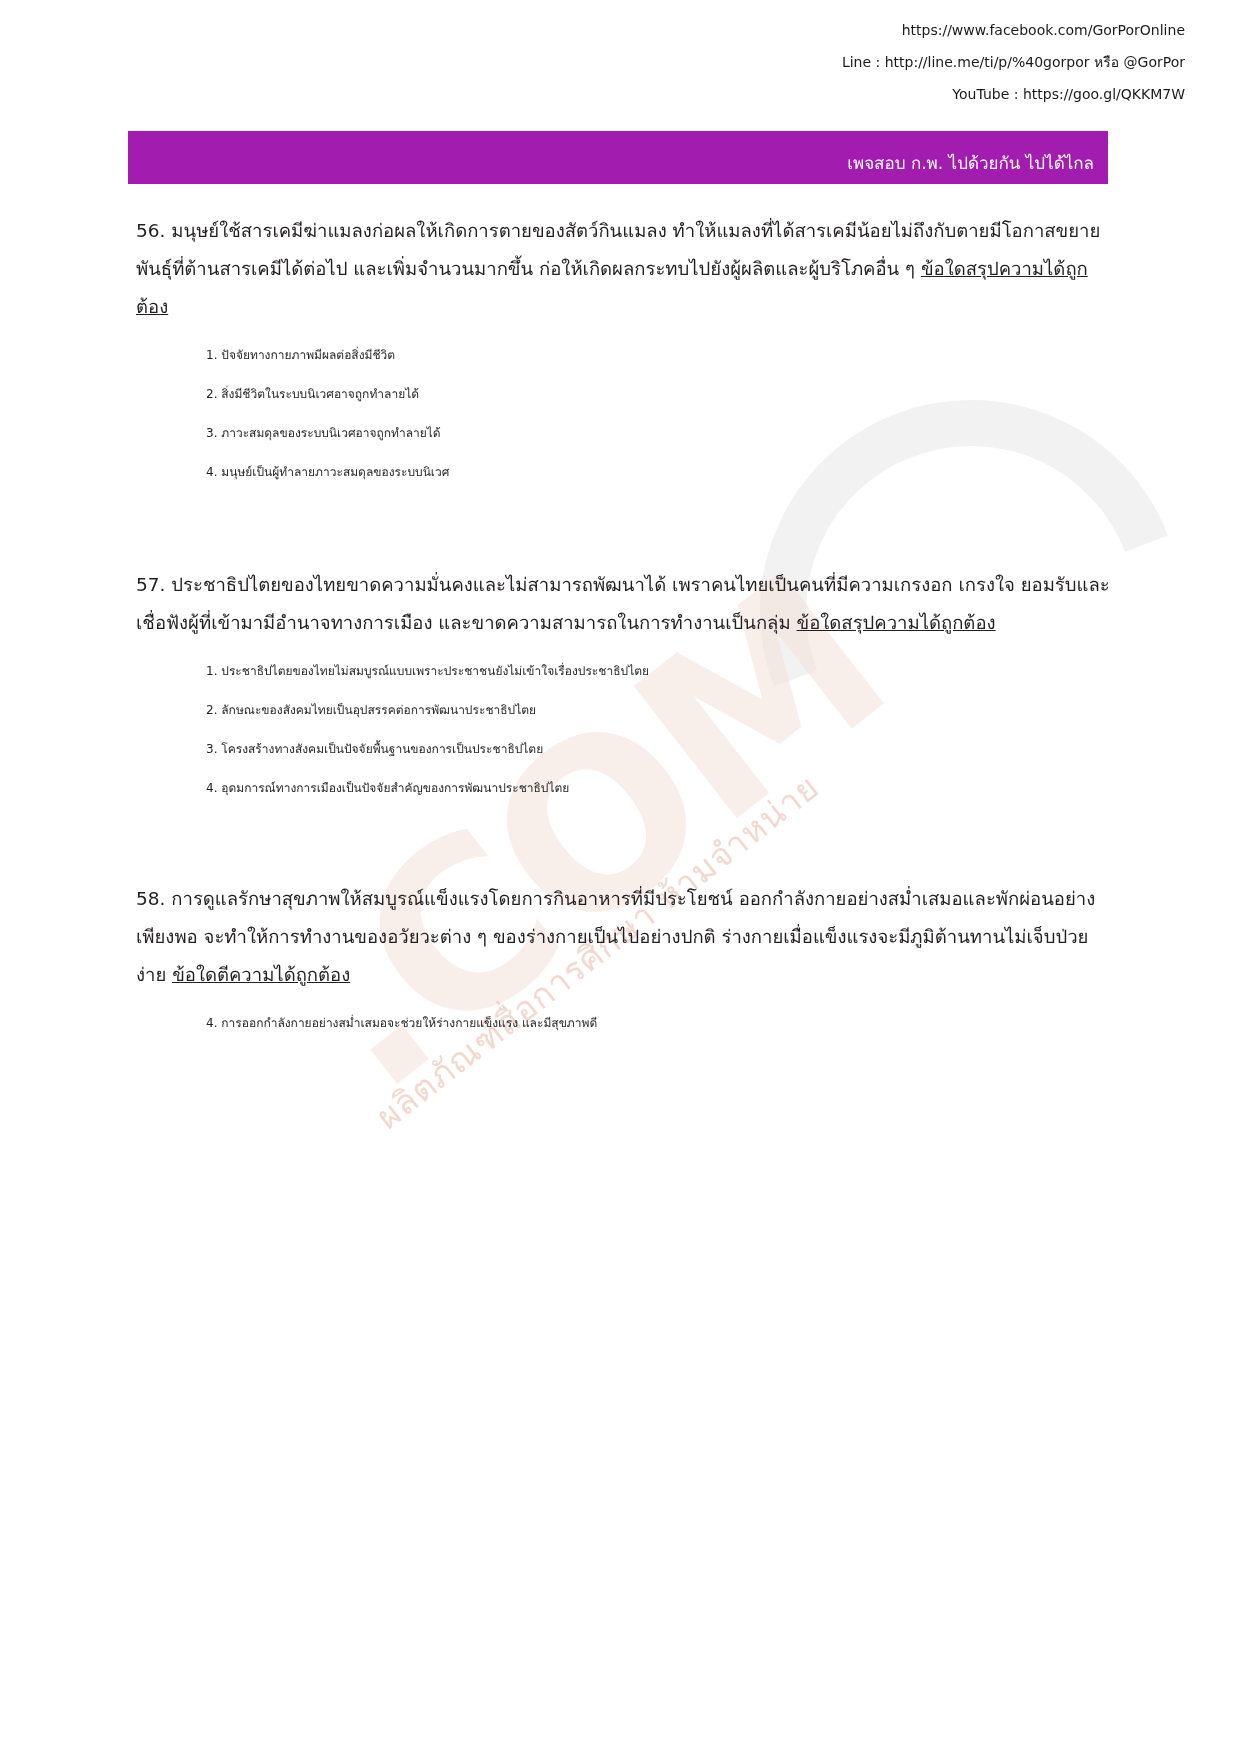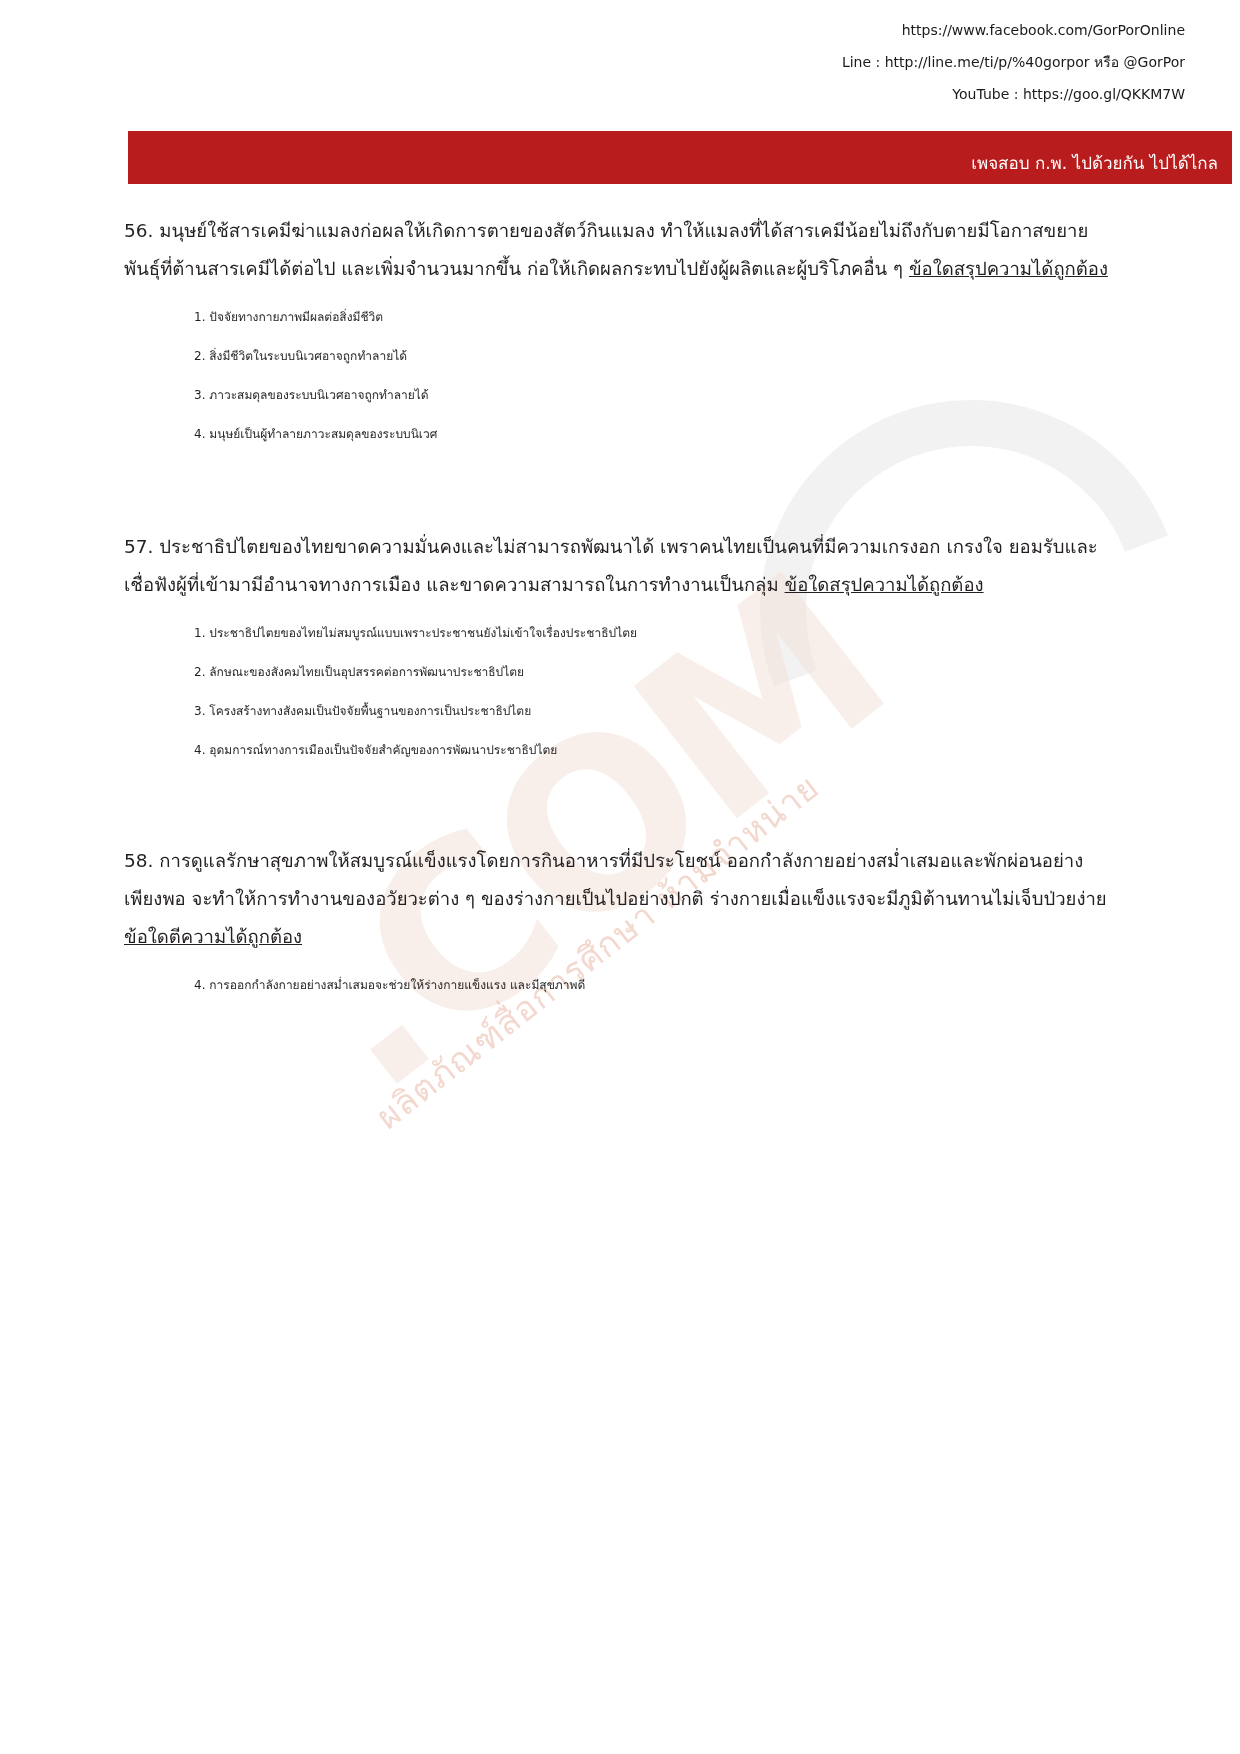--- a/index.html
+++ b/index.html
@@ -75,43 +75,43 @@
     color: #1a1a1a;
     z-index: 3;
   }
   .header-links div { white-space: nowrap; }
 
   
   .banner {
     position: absolute;
     left: 128px;
     top: 131px;
-    width: 1104px;
+    width: 980px;
     height: 53px;
-    background: #b91c1c;
+    background: #a21caf;
     z-index: 3;
   }
   .banner-text {
     position: absolute;
     right: 14px;
     bottom: 8px;
     font-size: 17px;
     color: #ffffff;
     white-space: nowrap;
   }
 
   
   .content {
     position: absolute;
     left: 124px;
     top: 212px;
     width: 990px;
     z-index: 2;
   }
-  .qblock { margin-bottom: 12px; }
+  .qblock { margin-bottom: 12px; margin-left: 12px; }
   .qstem {
     font-size: 18.5px;
     line-height: 38px;
     text-align: left;
     word-break: break-word;
   }
   .qstem .u { text-decoration: underline; }
   .choices {
     margin: 10px 0 0 0;
     padding: 0;

